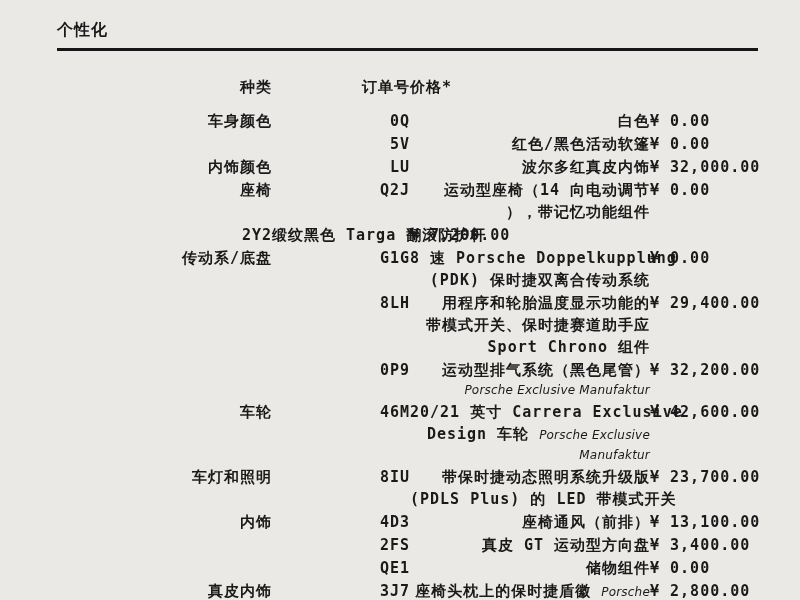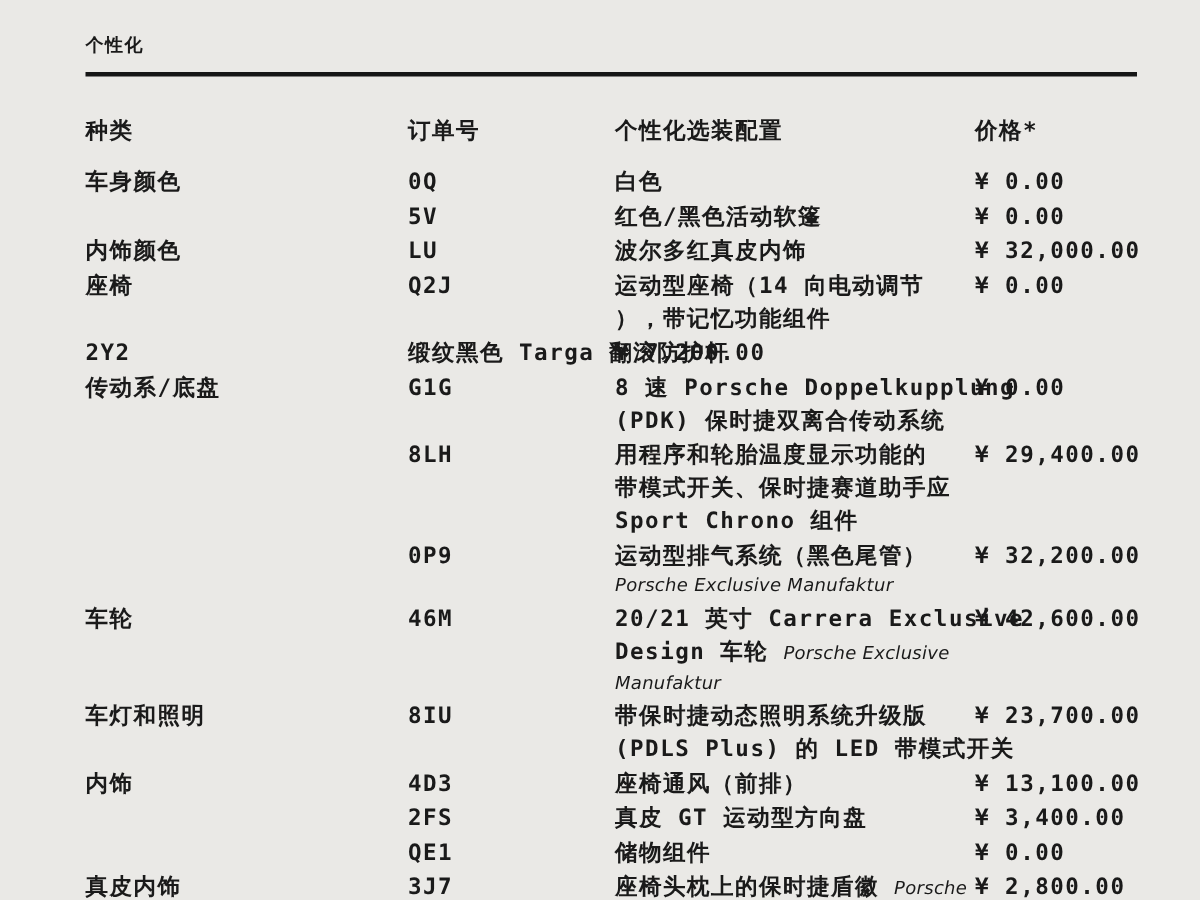--- a/index.html
+++ b/index.html
@@ -14,21 +14,21 @@
     color: #1a1a1a;
   }
   .content {
     position: absolute;
     left: 57px;
     top: 0;
     width: 701px;
   }
   .page-title {
     margin-top: 21px;
-    font-size: 12px;
+    font-size: 16px;
     line-height: 18px;
     letter-spacing: 1px;
   }
   .rule {
     margin-top: 9px;
     height: 0;
     border-top: 3px solid #161616;
   }
   .trow {
     display: grid;
@@ -36,20 +36,21 @@
     align-items: start;
   }
   .thead { margin-top: 25px; }
   .tbody { margin-top: 12px; }
   .tbody .trow { margin-bottom: 1px; }
   .cell {
     font-size: 15px;
     line-height: 22px;
     letter-spacing: 1px;
     white-space: nowrap;
+    text-align: right;
   }
   .price { text-align: left; }
   .line {
     font-size: 15px;
     line-height: 22px;
     letter-spacing: 1px;
     white-space: nowrap;
   }
   .exclusive {
     font-family: "DejaVu Sans", sans-serif;
@@ -65,21 +66,20 @@
 
 <div class="doc">
   <div class="content">
 
     <div class="page-title">个性化</div>
     <div class="rule"></div>
 
     <div class="trow thead">
       <div class="cell">种类</div>
       <div class="cell">订单号</div>
-      <div class="cell">个性化选装配置</div>
       <div class="cell price">价格*</div>
     </div>
 
     <div class="tbody">
 
       <div class="trow">
         <div class="cell">车身颜色</div>
         <div class="cell">0Q</div>
         <div class="cell desc">
           <div class="line">白色</div>

